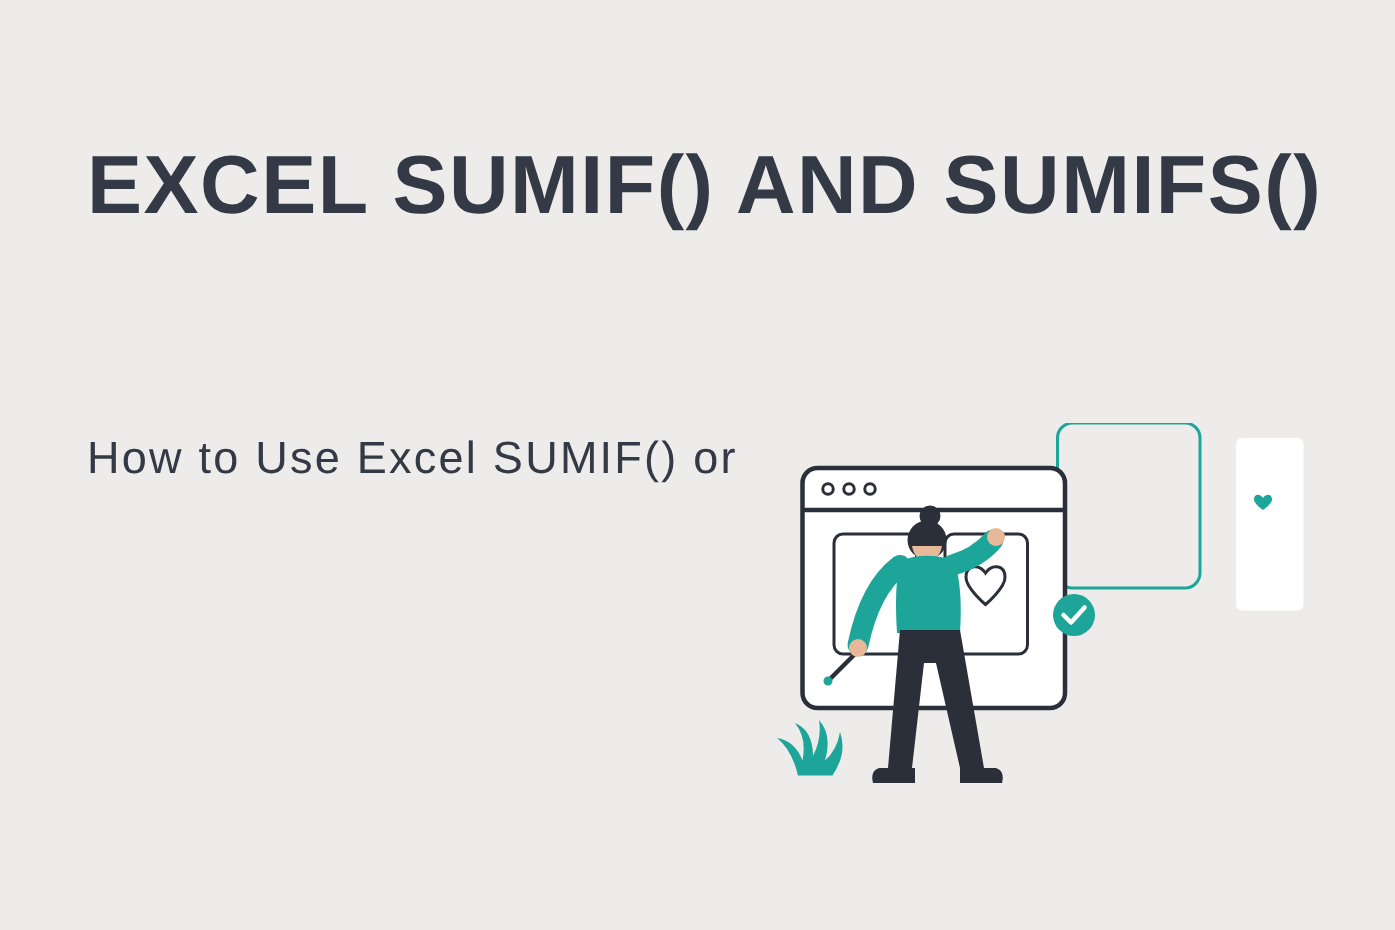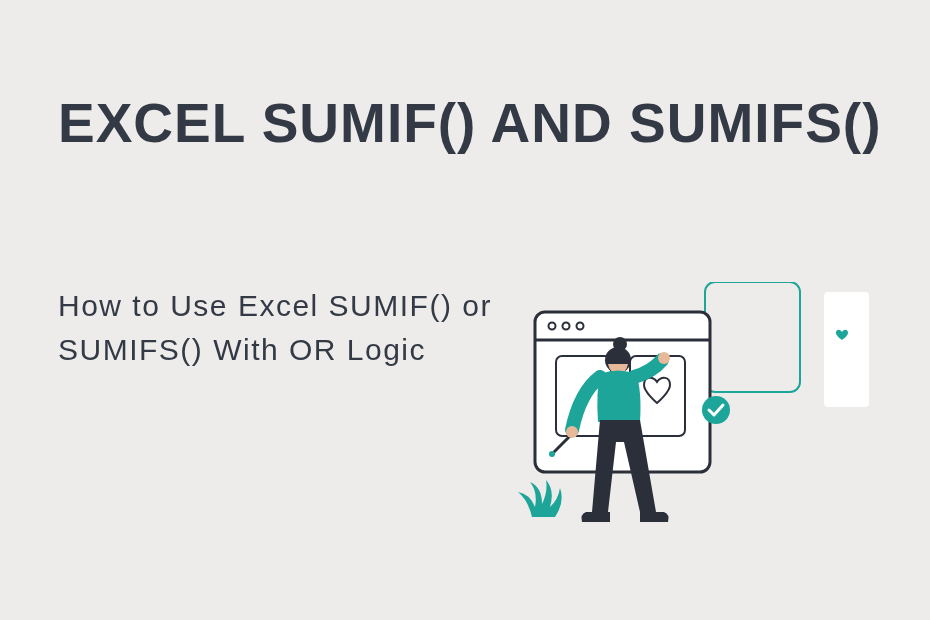--- a/index.html
+++ b/index.html
@@ -47,21 +47,20 @@
   </style>
 </head>
 <body>
 
 <h1 class="title">
   <span>EXCEL SUMIF() AND SUMIFS()</span><br>
 </h1>
 
 <p class="subtitle">
   <span>How to Use Excel SUMIF() or</span><br>
-  <span>SUMIFS() With OR Logic</span>
 </p>
 
 <div class="illustration">
   <svg width="390" height="260" viewBox="0 0 390 260">
 
     <rect x="205" y="0" width="95" height="110" rx="10" fill="none" stroke="#1da599" stroke-width="2"></rect>
 
     <rect x="324" y="10" width="45" height="115" rx="4" fill="#ffffff"></rect>
     <path d="M 342 50 c -2 -3 -6 -3 -6 1 c 0 3 6 7 6 7 s 6 -4 6 -7 c 0 -4 -4 -4 -6 -1 z" fill="#1da599"></path>
 

